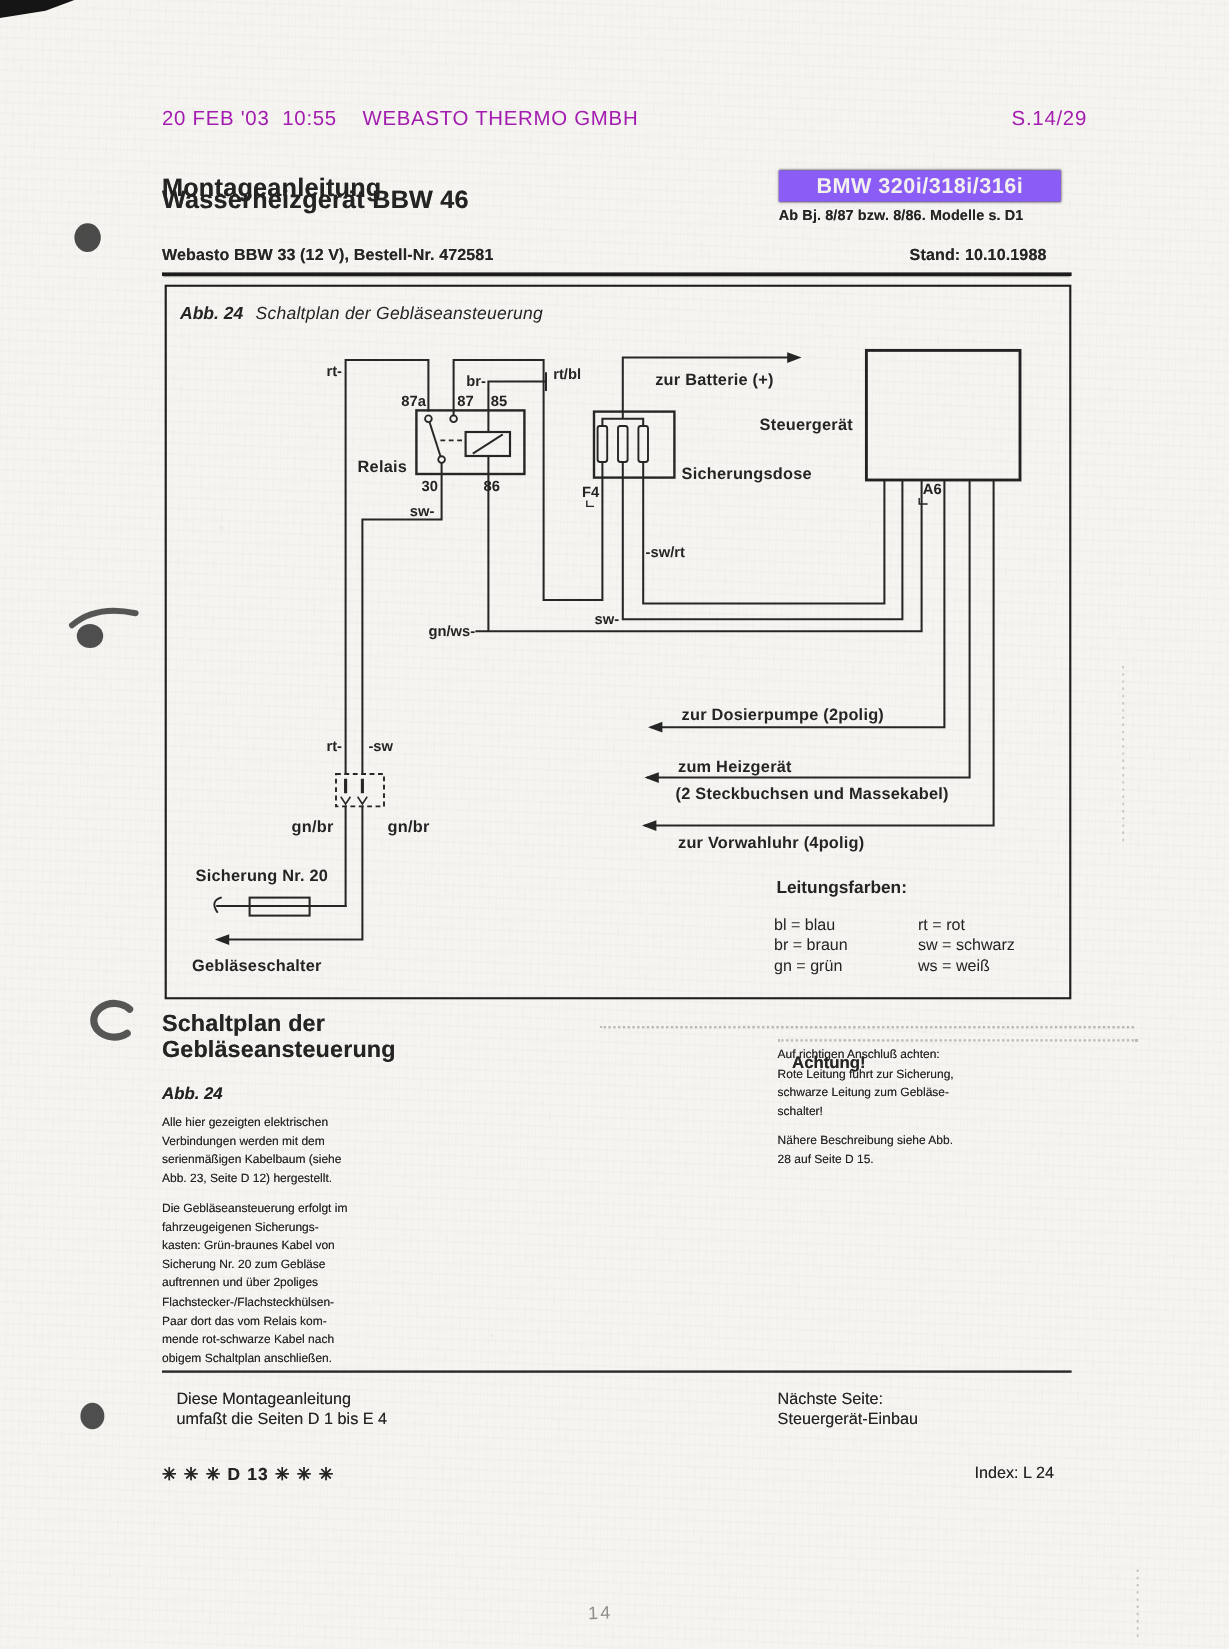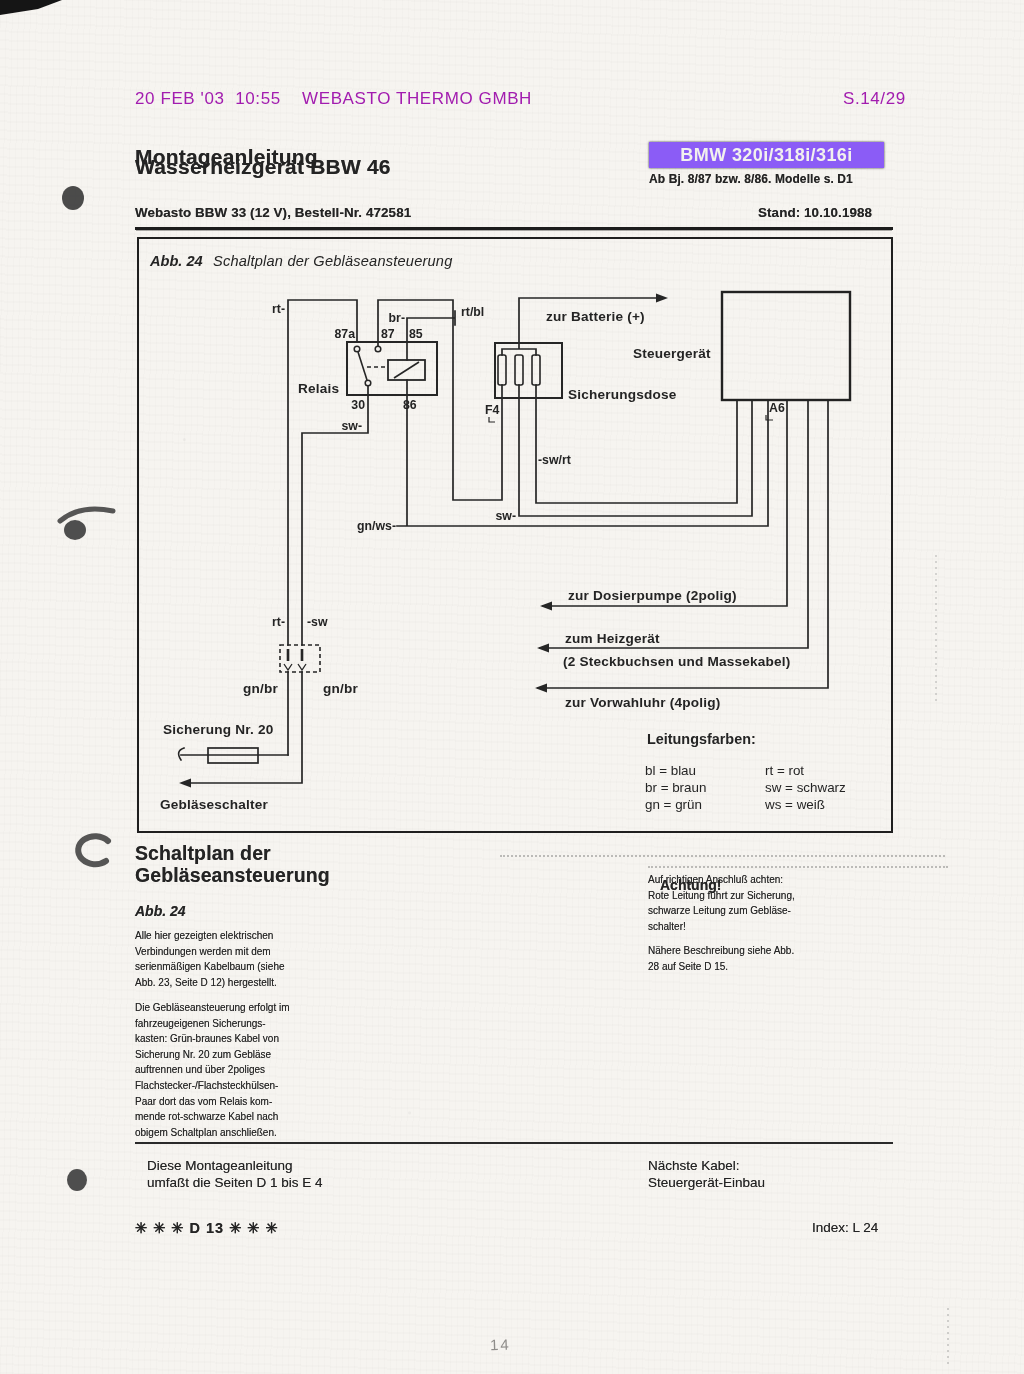--- a/index.html
+++ b/index.html
@@ -184,21 +184,21 @@
 <div class="abs body-text ink ml" style="left:648px;top:872px;width:260px;">Auf richtigen Anschluß achten:
 Rote Leitung führt zur Sicherung,
 schwarze Leitung zum Gebläse-
 schalter!</div>
 <div class="abs body-text ink ml" style="left:648px;top:943px;width:260px;">Nähere Beschreibung siehe Abb.
 28 auf Seite D 15.</div>
 
 <div class="abs rule-thin" style="left:135px;top:1142px;width:758px;"></div>
 <div class="abs footer-text ink ml" style="left:135px;top:1158px;margin-left:12px;">Diese Montageanleitung
 umfaßt die Seiten D 1 bis E 4</div>
-<div class="abs footer-text ink ml" style="left:648px;top:1158px;">Nächste Kabel:
+<div class="abs footer-text ink ml" style="left:648px;top:1158px;">Nächste Seite:
 Steuergerät-Einbau</div>
 <div class="abs code-line ink" style="left:135px;top:1220px;">✳ ✳ ✳  D 13  ✳ ✳ ✳</div>
 <div class="abs footer-text ink" style="left:812px;top:1220px;">Index: L 24</div>
 <div class="abs page-num" style="left:490px;top:1336px;">14</div>
 
 <svg class="abs" style="left:0;top:0;pointer-events:none;" width="1024" height="1374" viewBox="0 0 1024 1374">
   <polygon points="0,0 62,0 38,9 0,15" fill="#151515"></polygon>
   <ellipse cx="73" cy="198" rx="11" ry="12" fill="#3c3c3c" opacity="0.92"></ellipse>
   <path d="M60 521 Q80 504 113 511" stroke="#3a3a3a" stroke-width="5" fill="none" stroke-linecap="round" opacity="0.85"></path>
   <ellipse cx="75" cy="530" rx="11" ry="10" fill="#3c3c3c" opacity="0.9"></ellipse>

